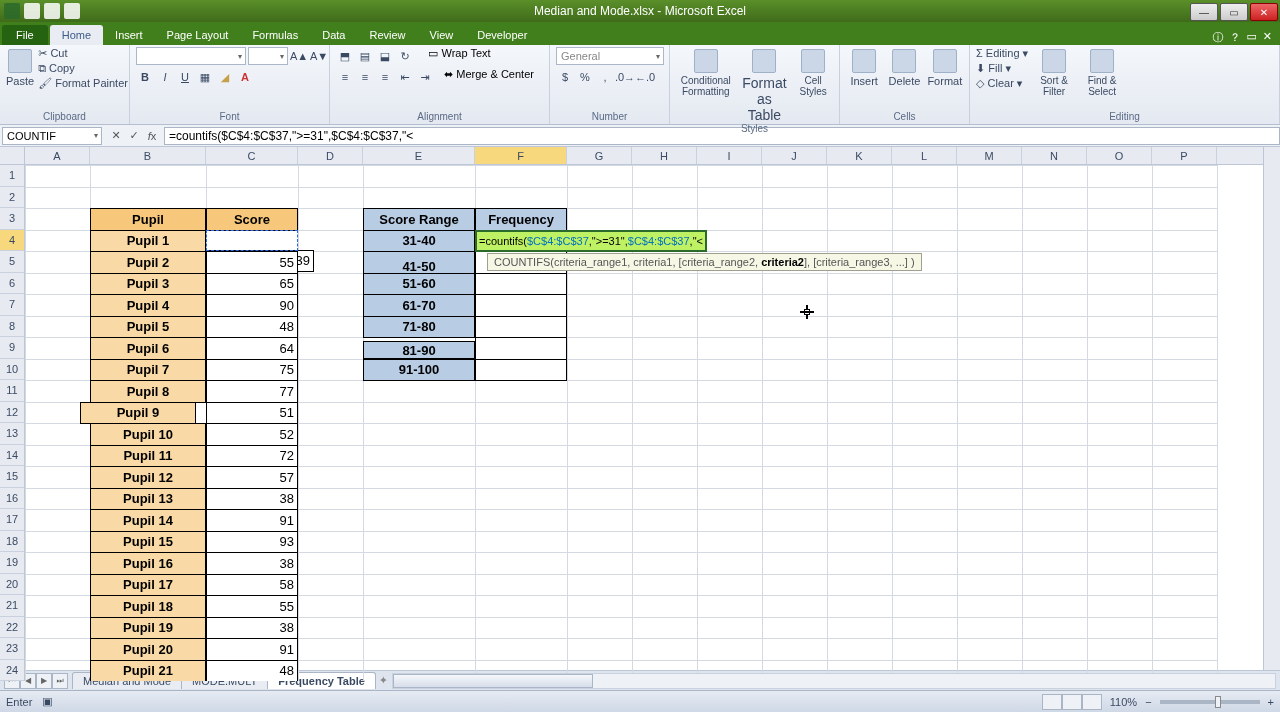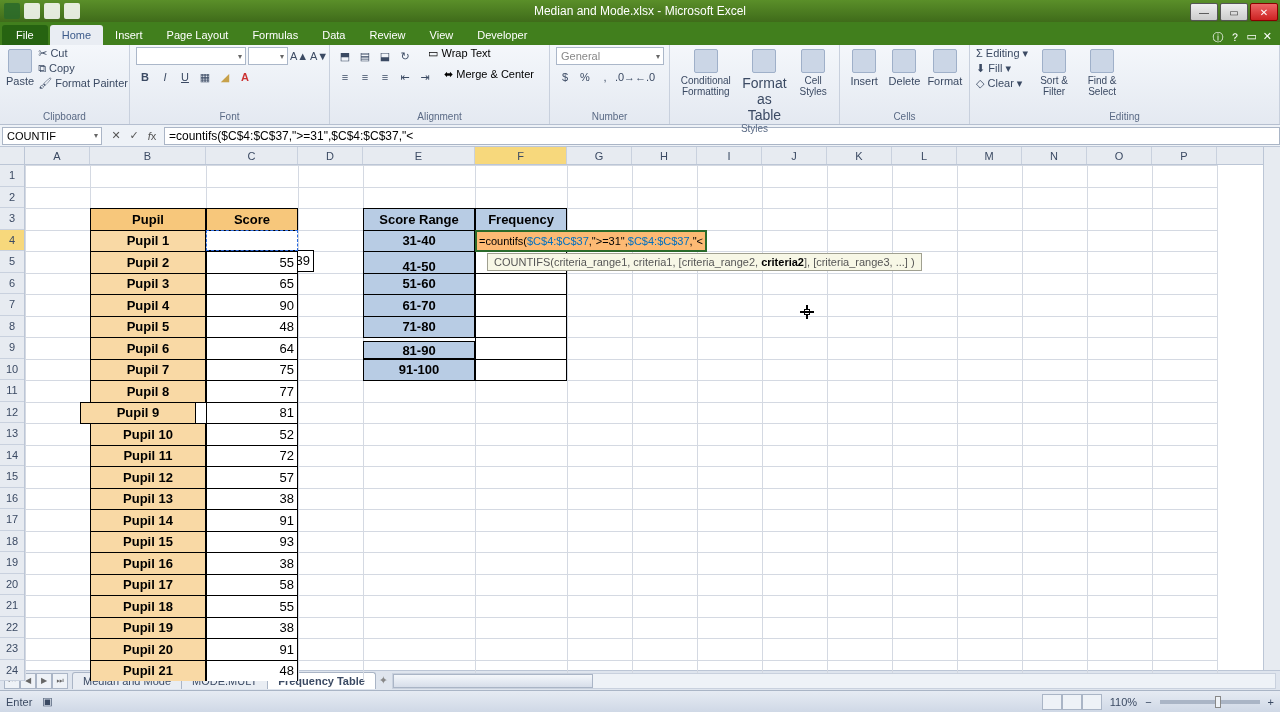--- a/index.html
+++ b/index.html
@@ -50,21 +50,21 @@
 .grid{position:relative;flex:1;overflow:hidden;}
 .gridlines{position:absolute;inset:0;}
 .cell{position:absolute;display:flex;align-items:center;padding:0 3px;font-size:13px;}
 
 .hdr-orange{background:#f7c77b;font-weight:bold;justify-content:center;border:1px solid #000;}
 .pupil{background:#f9d9a5;font-weight:bold;justify-content:center;border:1px solid #000;}
 .score{background:#fff;justify-content:flex-end;border:1px solid #000;}
 .hdr-blue{background:#b8cce4;font-weight:bold;justify-content:center;border:1px solid #000;}
 .range{background:#b8cce4;font-weight:bold;justify-content:center;border:1px solid #000;}
 .freq{background:#fff;border:1px solid #000;}
-.editcell{background:#fdba74;border:2px solid #2a6a2a;font-size:13px;padding:0 2px;white-space:nowrap;overflow:visible;z-index:5;}
+.editcell{background:#bef264;border:2px solid #2a6a2a;font-size:13px;padding:0 2px;white-space:nowrap;overflow:visible;z-index:5;}
 
 .tooltip{position:absolute;background:#f7f7e6;border:1px solid #a0a090;padding:2px 6px;font-size:11px;color:#555;z-index:6;white-space:nowrap;}
 .tooltip b{color:#000;font-weight:bold;}
 
 .xcursor{position:absolute;width:14px;height:14px;z-index:10;}
 .xcursor::before,.xcursor::after{content:"";position:absolute;background:#000;}
 .xcursor::before{left:6px;top:0;width:2px;height:14px;}
 .xcursor::after{top:6px;left:0;height:2px;width:14px;}
 .xcursor .dot{position:absolute;left:4px;top:4px;width:6px;height:6px;background:#fff;border:1px solid #000;}
 .rhscroll{width:17px;background:#e7ebf1;border-left:1px solid #bcc6d6;}
@@ -367,21 +367,21 @@
           <div class="cell score" style="left: 181px; top: 129px; width: 92px; height: 22.5px;">90</div>
           <div class="cell pupil" style="left: 65px; top: 150.5px; width: 116px; height: 22.5px;">Pupil 5</div>
           <div class="cell score" style="left: 181px; top: 150.5px; width: 92px; height: 22.5px;">48</div>
           <div class="cell pupil" style="left: 65px; top: 172px; width: 116px; height: 22.5px;">Pupil 6</div>
           <div class="cell score" style="left: 181px; top: 172px; width: 92px; height: 22.5px;">64</div>
           <div class="cell pupil" style="left: 65px; top: 193.5px; width: 116px; height: 22.5px;">Pupil 7</div>
           <div class="cell score" style="left: 181px; top: 193.5px; width: 92px; height: 22.5px;">75</div>
           <div class="cell pupil" style="left: 65px; top: 215px; width: 116px; height: 22.5px;">Pupil 8</div>
           <div class="cell score" style="left: 181px; top: 215px; width: 92px; height: 22.5px;">77</div>
           <div class="cell pupil" style="left: 55px; top: 236.5px; width: 116px; height: 22.5px;">Pupil 9</div>
-          <div class="cell score" style="left: 181px; top: 236.5px; width: 92px; height: 22.5px;">81</div>
+          <div class="cell score" style="left: 181px; top: 236.5px; width: 92px; height: 22.5px;">51</div>
           <div class="cell pupil" style="left: 65px; top: 258px; width: 116px; height: 22.5px;">Pupil 10</div>
           <div class="cell score" style="left: 181px; top: 258px; width: 92px; height: 22.5px;">52</div>
           <div class="cell pupil" style="left: 65px; top: 279.5px; width: 116px; height: 22.5px;">Pupil 11</div>
           <div class="cell score" style="left: 181px; top: 279.5px; width: 92px; height: 22.5px;">72</div>
           <div class="cell pupil" style="left: 65px; top: 301px; width: 116px; height: 22.5px;">Pupil 12</div>
           <div class="cell score" style="left: 181px; top: 301px; width: 92px; height: 22.5px;">57</div>
           <div class="cell pupil" style="left: 65px; top: 322.5px; width: 116px; height: 22.5px;">Pupil 13</div>
           <div class="cell score" style="left: 181px; top: 322.5px; width: 92px; height: 22.5px;">38</div>
           <div class="cell pupil" style="left: 65px; top: 344px; width: 116px; height: 22.5px;">Pupil 14</div>
           <div class="cell score" style="left: 181px; top: 344px; width: 92px; height: 22.5px;">91</div>

